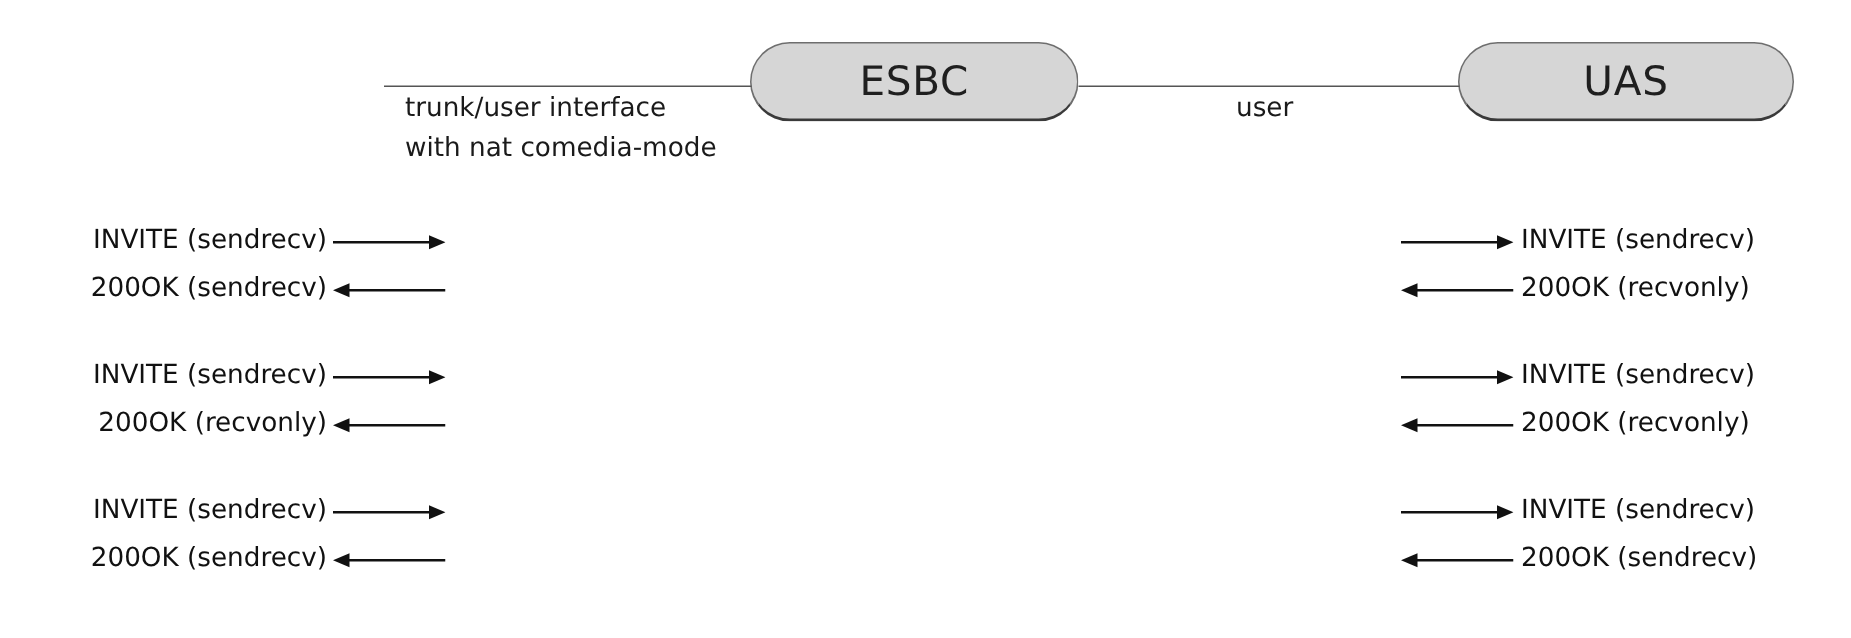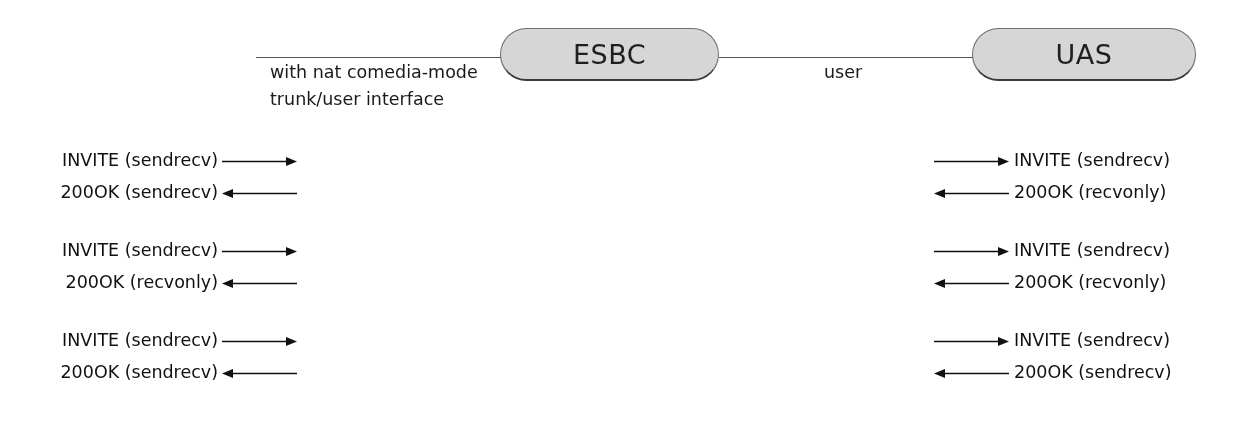--- a/index.html
+++ b/index.html
@@ -133,22 +133,22 @@
     <span>UAS</span>
   </div>
   <div id="node-esbc" class="node">
     <span>ESBC</span>
   </div>
 
   <div id="link-uac-esbc" class="link-line"></div>
   <div id="link-esbc-uas" class="link-line"></div>
 
   <div id="link-label-left" class="link-label">
+    <div>trunk/user interface</div>
     <div>with nat comedia-mode</div>
-    <div>trunk/user interface</div>
   </div>
 
   <div id="link-label-right" class="link-label">
     <div>user</div>
   </div>
 
   <div id="flow-group-0" class="flow-group">
       <div class="flow-row">
         <div class="side-left">
           <span class="msg-label">INVITE (sendrecv)</span>

